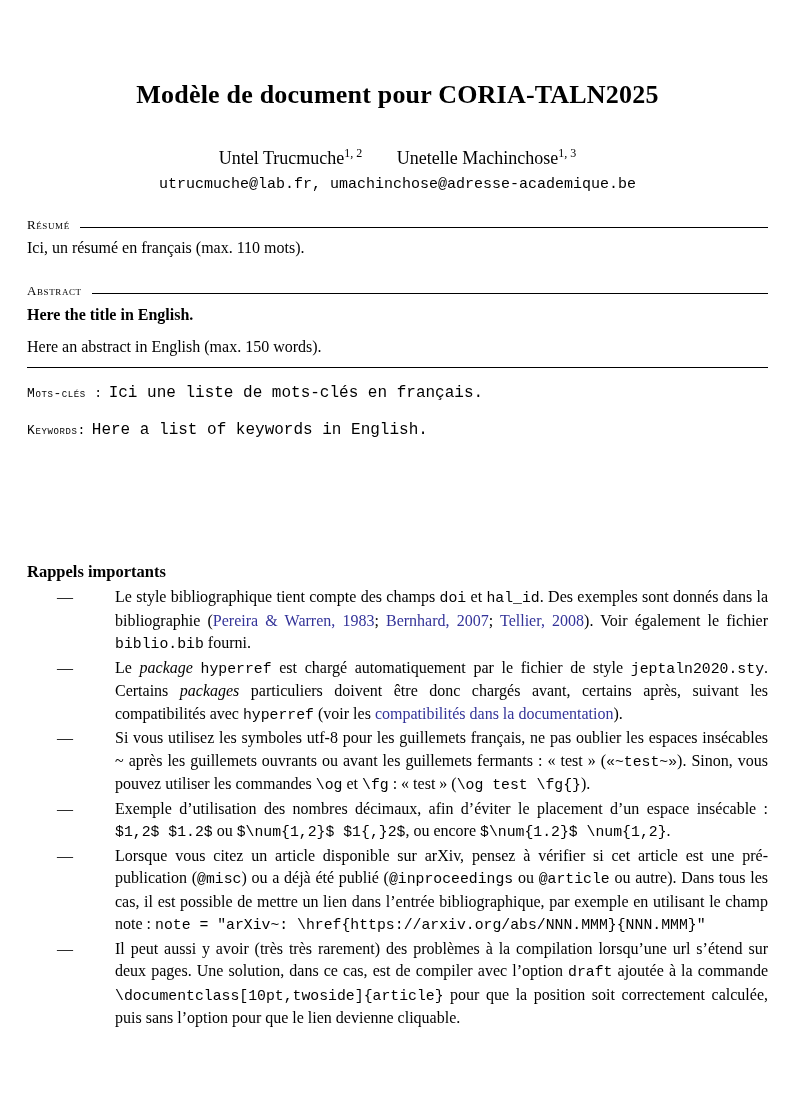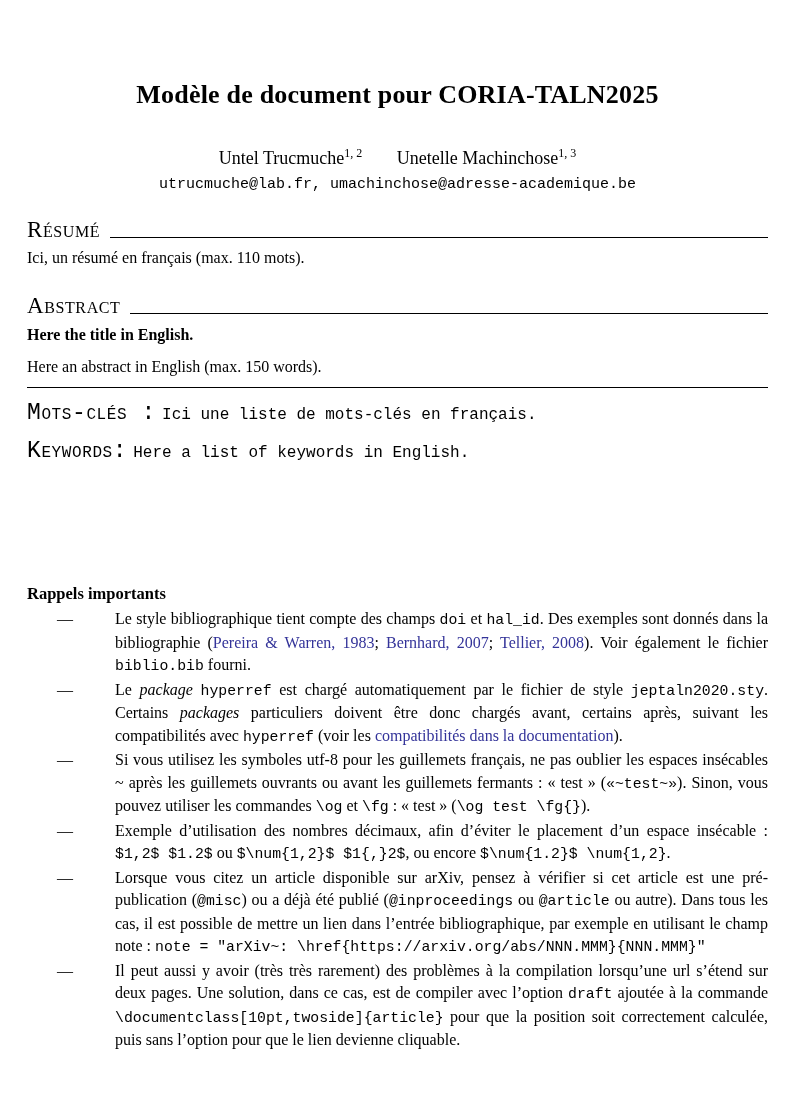--- a/index.html
+++ b/index.html
@@ -27,21 +27,21 @@
   .emails {
     text-align: center;
     font-family: "Liberation Mono", monospace;
     font-size: 15px;
     margin-top: 3px;
   }
 
   .sec-row { display: flex; align-items: flex-end; margin-top: 24px; }
   .sc-label {
     font-variant: small-caps;
-    font-size: 23px;
+    font-size: 13px;
     letter-spacing: 0.6px;
     white-space: nowrap;
   }
   .sec-rule { flex: 1; border-bottom: 1.4px solid #000; margin-left: 10px; margin-bottom: 5px; }
 
   .body-text { font-size: 16px; line-height: 22px; margin: 4px 0 0 0; }
   .bold-line { font-weight: bold; margin-top: 5px; }
   .abstract-text { margin-top: 10px; border-bottom: 1.4px solid #000; padding-bottom: 9px; }
 
   .kw-line { font-size: 16px; line-height: 22px; margin: 14px 0 0 0; font-family: Liberation Mono, monospace; }

